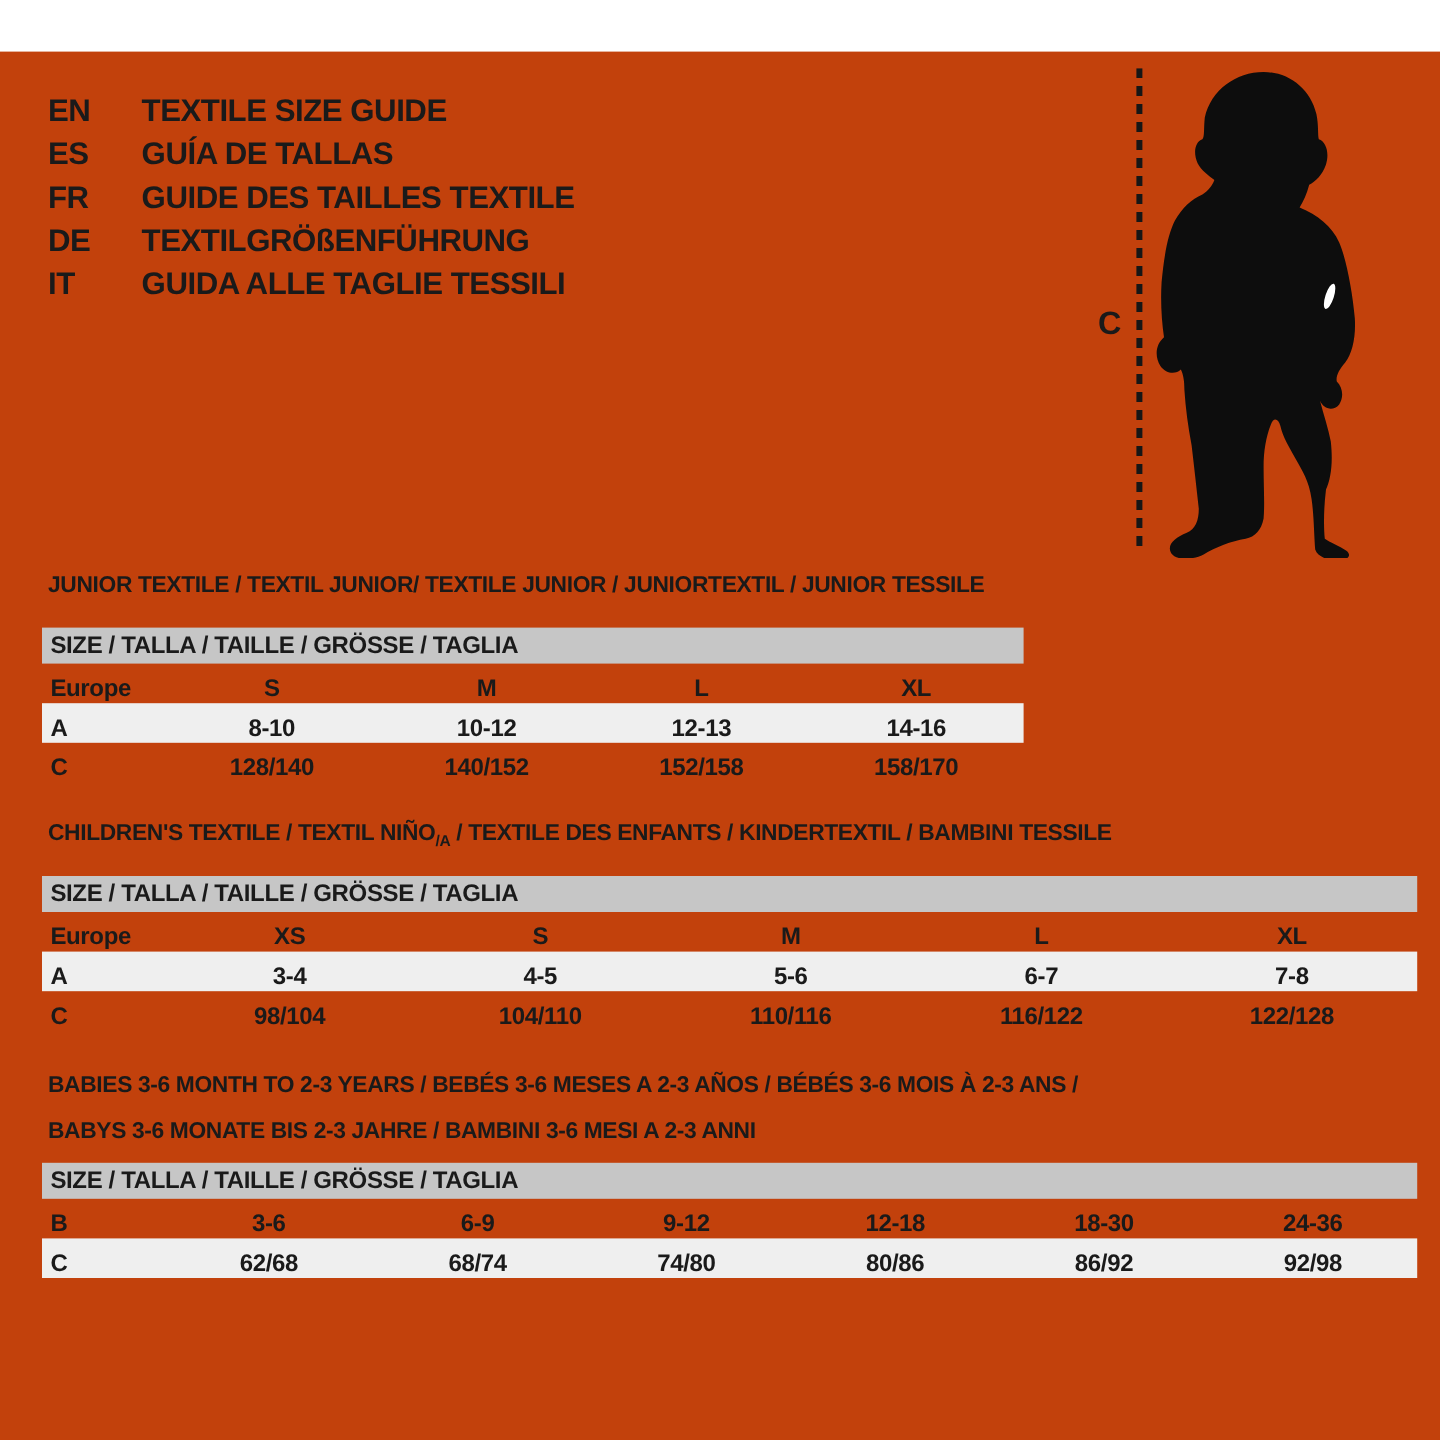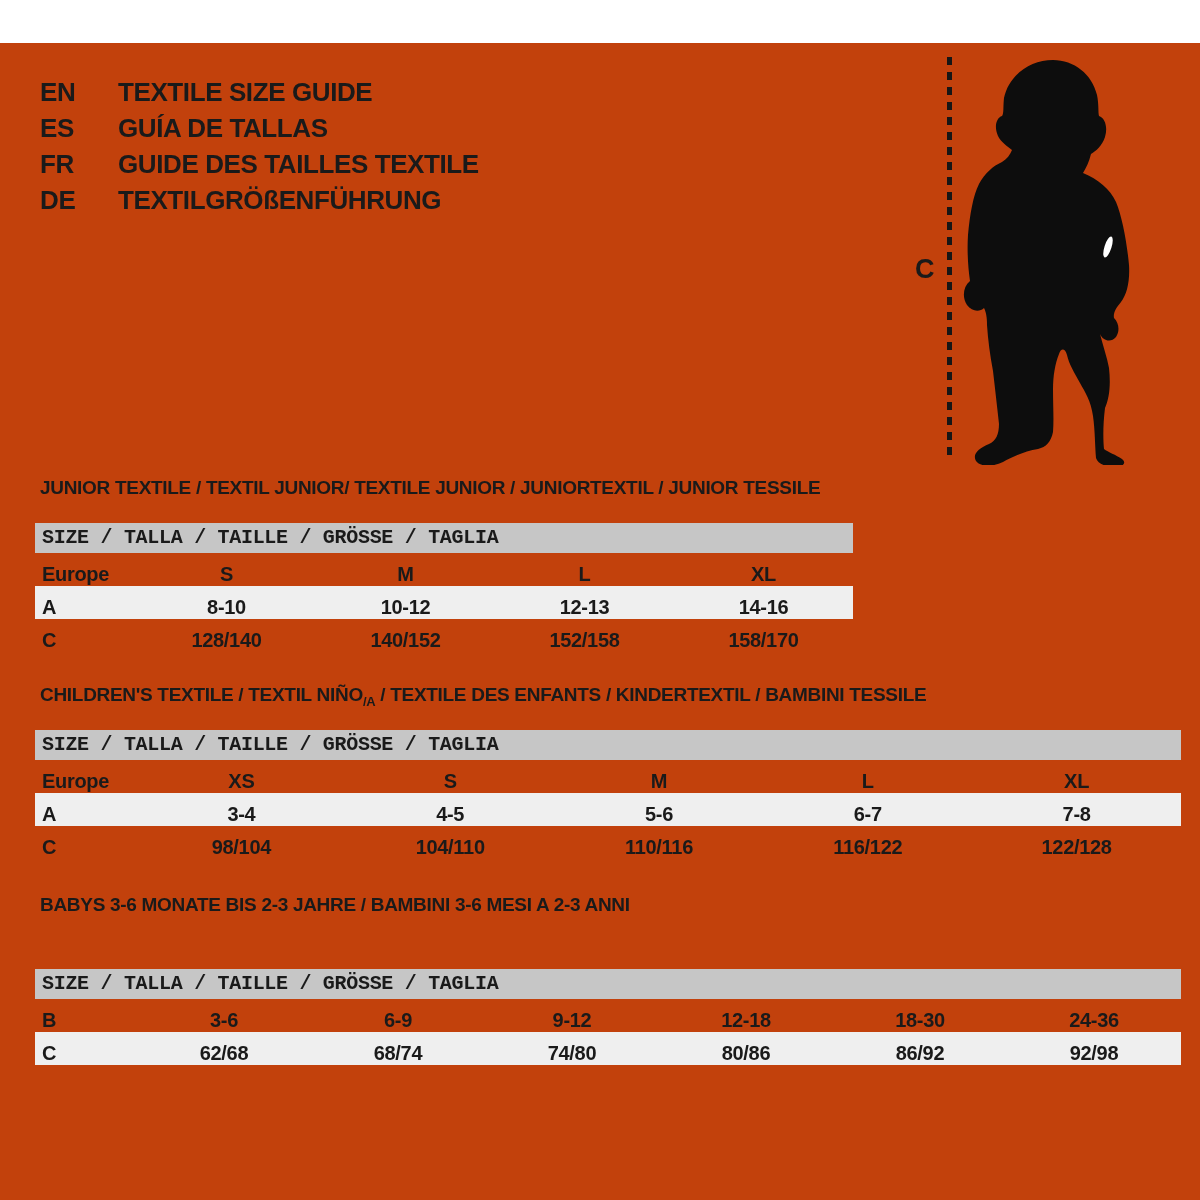--- a/index.html
+++ b/index.html
@@ -18,21 +18,21 @@
   .dash-line{position:absolute;left:947px;top:14px;width:5px;height:404px;
     background:repeating-linear-gradient(to bottom,#161616 0px,#161616 8px,transparent 8px,transparent 15px);}
   .figure-svg{position:absolute;left:958px;top:12px;width:185px;height:410px;}
   
   .sec-title{position:absolute;left:40px;font-size:19px;font-weight:bold;letter-spacing:-0.3px;white-space:nowrap;}
   .sec-title sub{font-size:13px;font-weight:bold;}
   .sec-title .tline{height:38px;line-height:38px;}
   
   .sg-table{position:absolute;left:35px;}
   .size-head{height:30px;line-height:30px;background:#c6c6c6;padding-left:7px;
-    font-size:20px;font-weight:bold;letter-spacing:-0.3px;font-family:Liberation Mono, monospace;}
+    font-size:20px;font-weight:bold;letter-spacing:-0.3px;}
   .trow{display:flex;height:33px;align-items:flex-end;font-size:20px;font-weight:bold;letter-spacing:-0.3px;}
   .trow.shaded{background:#efefef;}
   .cell{flex:1;text-align:center;}
   .cell.rlabel{flex:0 0 95px;text-align:left;padding-left:7px;}
   
   .legend{position:absolute;left:40px;top:1066px;}
   .legend div{height:37px;line-height:37px;font-size:19.5px;font-weight:bold;letter-spacing:-0.3px;white-space:nowrap;}
 </style>
 </head>
 <body>
@@ -48,20 +48,24 @@
       <span class="lang-code">ES</span>
       <span class="lang-title">GUÍA DE TALLAS</span>
     </div>
     <div class="lang-row">
       <span class="lang-code">FR</span>
       <span class="lang-title">GUIDE DES TAILLES TEXTILE</span>
     </div>
     <div class="lang-row">
       <span class="lang-code">DE</span>
       <span class="lang-title">TEXTILGRÖßENFÜHRUNG</span>
+    </div>
+    <div class="lang-row">
+      <span class="lang-code">IT</span>
+      <span class="lang-title">GUIDA ALLE TAGLIE TESSILI</span>
     </div>
   </div>
 
   <span class="measure-label">C</span>
   <div class="dash-line"></div>
   <svg class="figure-svg" viewBox="0 0 185 410" aria-hidden="true">
     <path fill="#0d0d0d" d="M95,5
       C116,5 134,19 139,40
       C141,50 140,57 141,61
       C147,63 150,72 147,82
@@ -157,20 +161,21 @@
         <div class="cell rlabel">C</div>
         <div class="cell">98/104</div>
         <div class="cell">104/110</div>
         <div class="cell">110/116</div>
         <div class="cell">116/122</div>
         <div class="cell">122/128</div>
       </div>
     </div>
 
   <div class="sec-title" style="top:843px;">
+    <div class="tline">BABIES 3-6 MONTH TO 2-3 YEARS / BEBÉS 3-6 MESES A 2-3 AÑOS / BÉBÉS 3-6 MOIS À 2-3 ANS /</div>
     <div class="tline">BABYS 3-6 MONATE BIS 2-3 JAHRE / BAMBINI 3-6 MESI A 2-3 ANNI</div>
   </div>
   <div class="sg-table" style="top:926px;width:1146px;">
     <div class="size-head">SIZE / TALLA / TAILLE / GRÖSSE / TAGLIA</div>
   <div class="trow">
         <div class="cell rlabel">B</div>
         <div class="cell">3-6</div>
         <div class="cell">6-9</div>
         <div class="cell">9-12</div>
         <div class="cell">12-18</div>

